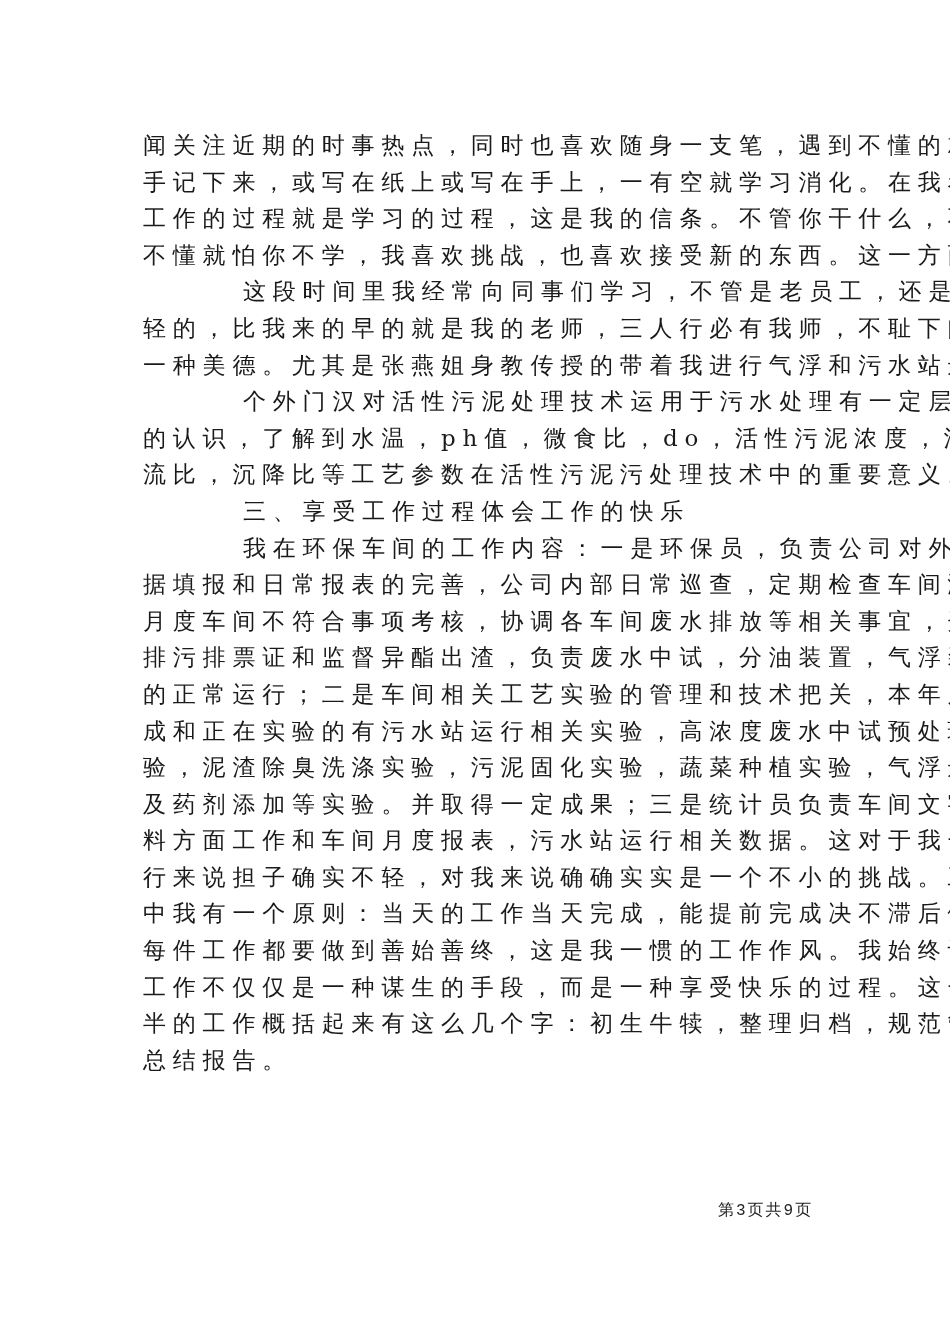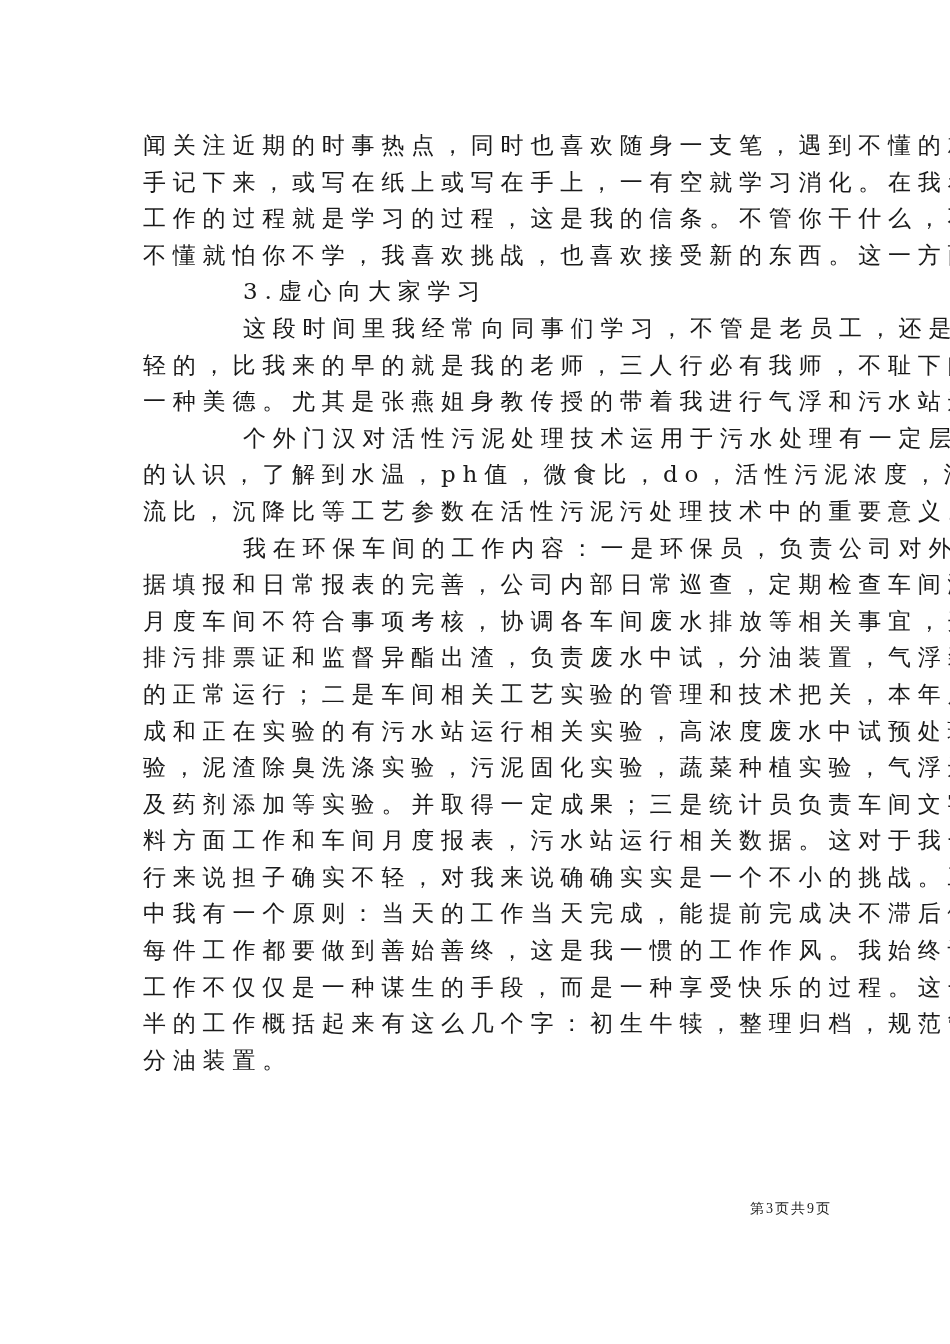--- a/index.html
+++ b/index.html
@@ -12,50 +12,50 @@
     font-family: "DejaVu Serif", "Liberation Serif", serif;
     font-size: 23px; color: #1a1a1a;
   }
   .line {
     height: 36.6px; line-height: 36.6px; white-space: nowrap;
     letter-spacing: 6.8px;
   }
   .line.indent { padding-left: 100px; }
   .footer {
     position: absolute; left: 718px; top: 1200px;
-    font-family: Liberation Serif, serif;
-    font-size: 14px; color: #222; letter-spacing: 2px; white-space: nowrap; margin-left: 32px;
+    font-family: Liberation Mono, monospace;
+    font-size: 16px; color: #222; letter-spacing: 2px; white-space: nowrap;
   }
 </style>
 </head>
 <body>
 
 <div class="page">
   <div class="body-text" id="body-text">
       <div class="line">闻关注近期的时事热点，同时也喜欢随身一支笔，遇到不懂的就随</div>
       <div class="line">手记下来，或写在纸上或写在手上，一有空就学习消化。在我看来，</div>
       <div class="line">工作的过程就是学习的过程，这是我的信条。不管你干什么，不怕</div>
       <div class="line">不懂就怕你不学，我喜欢挑战，也喜欢接受新的东西。这一方面是</div>
-      <div class="line indent">3.虚心向大家学习</div>
       <div class="line indent">这段时间里我经常向同事们学习，不管是老员工，还是年</div>
       <div class="line">轻的，比我来的早的就是我的老师，三人行必有我师，不耻下问是</div>
       <div class="line">一种美德。尤其是张燕姐身教传授的带着我进行气浮和污水站运行</div>
       <div class="line indent">个外门汉对活性污泥处理技术运用于污水处理有一定层次</div>
       <div class="line">的认识，了解到水温，ph值，微食比，do，活性污泥浓度，污泥回</div>
       <div class="line">流比，沉降比等工艺参数在活性污泥污处理技术中的重要意义。</div>
+      <div class="line indent">三、享受工作过程体会工作的快乐</div>
       <div class="line indent">我在环保车间的工作内容：一是环保员，负责公司对外数</div>
       <div class="line">据填报和日常报表的完善，公司内部日常巡查，定期检查车间溶剂，</div>
       <div class="line">月度车间不符合事项考核，协调各车间废水排放等相关事宜，开具</div>
       <div class="line">排污排票证和监督异酯出渣，负责废水中试，分油装置，气浮装置</div>
       <div class="line">的正常运行；二是车间相关工艺实验的管理和技术把关，本年度完</div>
       <div class="line">成和正在实验的有污水站运行相关实验，高浓度废水中试预处理实</div>
       <div class="line">验，泥渣除臭洗涤实验，污泥固化实验，蔬菜种植实验，气浮运行</div>
       <div class="line">及药剂添加等实验。并取得一定成果；三是统计员负责车间文字材</div>
       <div class="line">料方面工作和车间月度报表，污水站运行相关数据。这对于我一外</div>
       <div class="line">行来说担子确实不轻，对我来说确确实实是一个不小的挑战。工作</div>
       <div class="line">中我有一个原则：当天的工作当天完成，能提前完成决不滞后做，</div>
       <div class="line">每件工作都要做到善始善终，这是我一惯的工作作风。我始终认为：</div>
       <div class="line">工作不仅仅是一种谋生的手段，而是一种享受快乐的过程。这一年</div>
       <div class="line">半的工作概括起来有这么几个字：初生牛犊，整理归档，规范管理，</div>
-      <div class="line">分油装置。</div>
+      <div class="line">总结报告。</div>
     </div>
   <div class="footer">第3页共9页</div>
 </div>
 
 </body></html>

